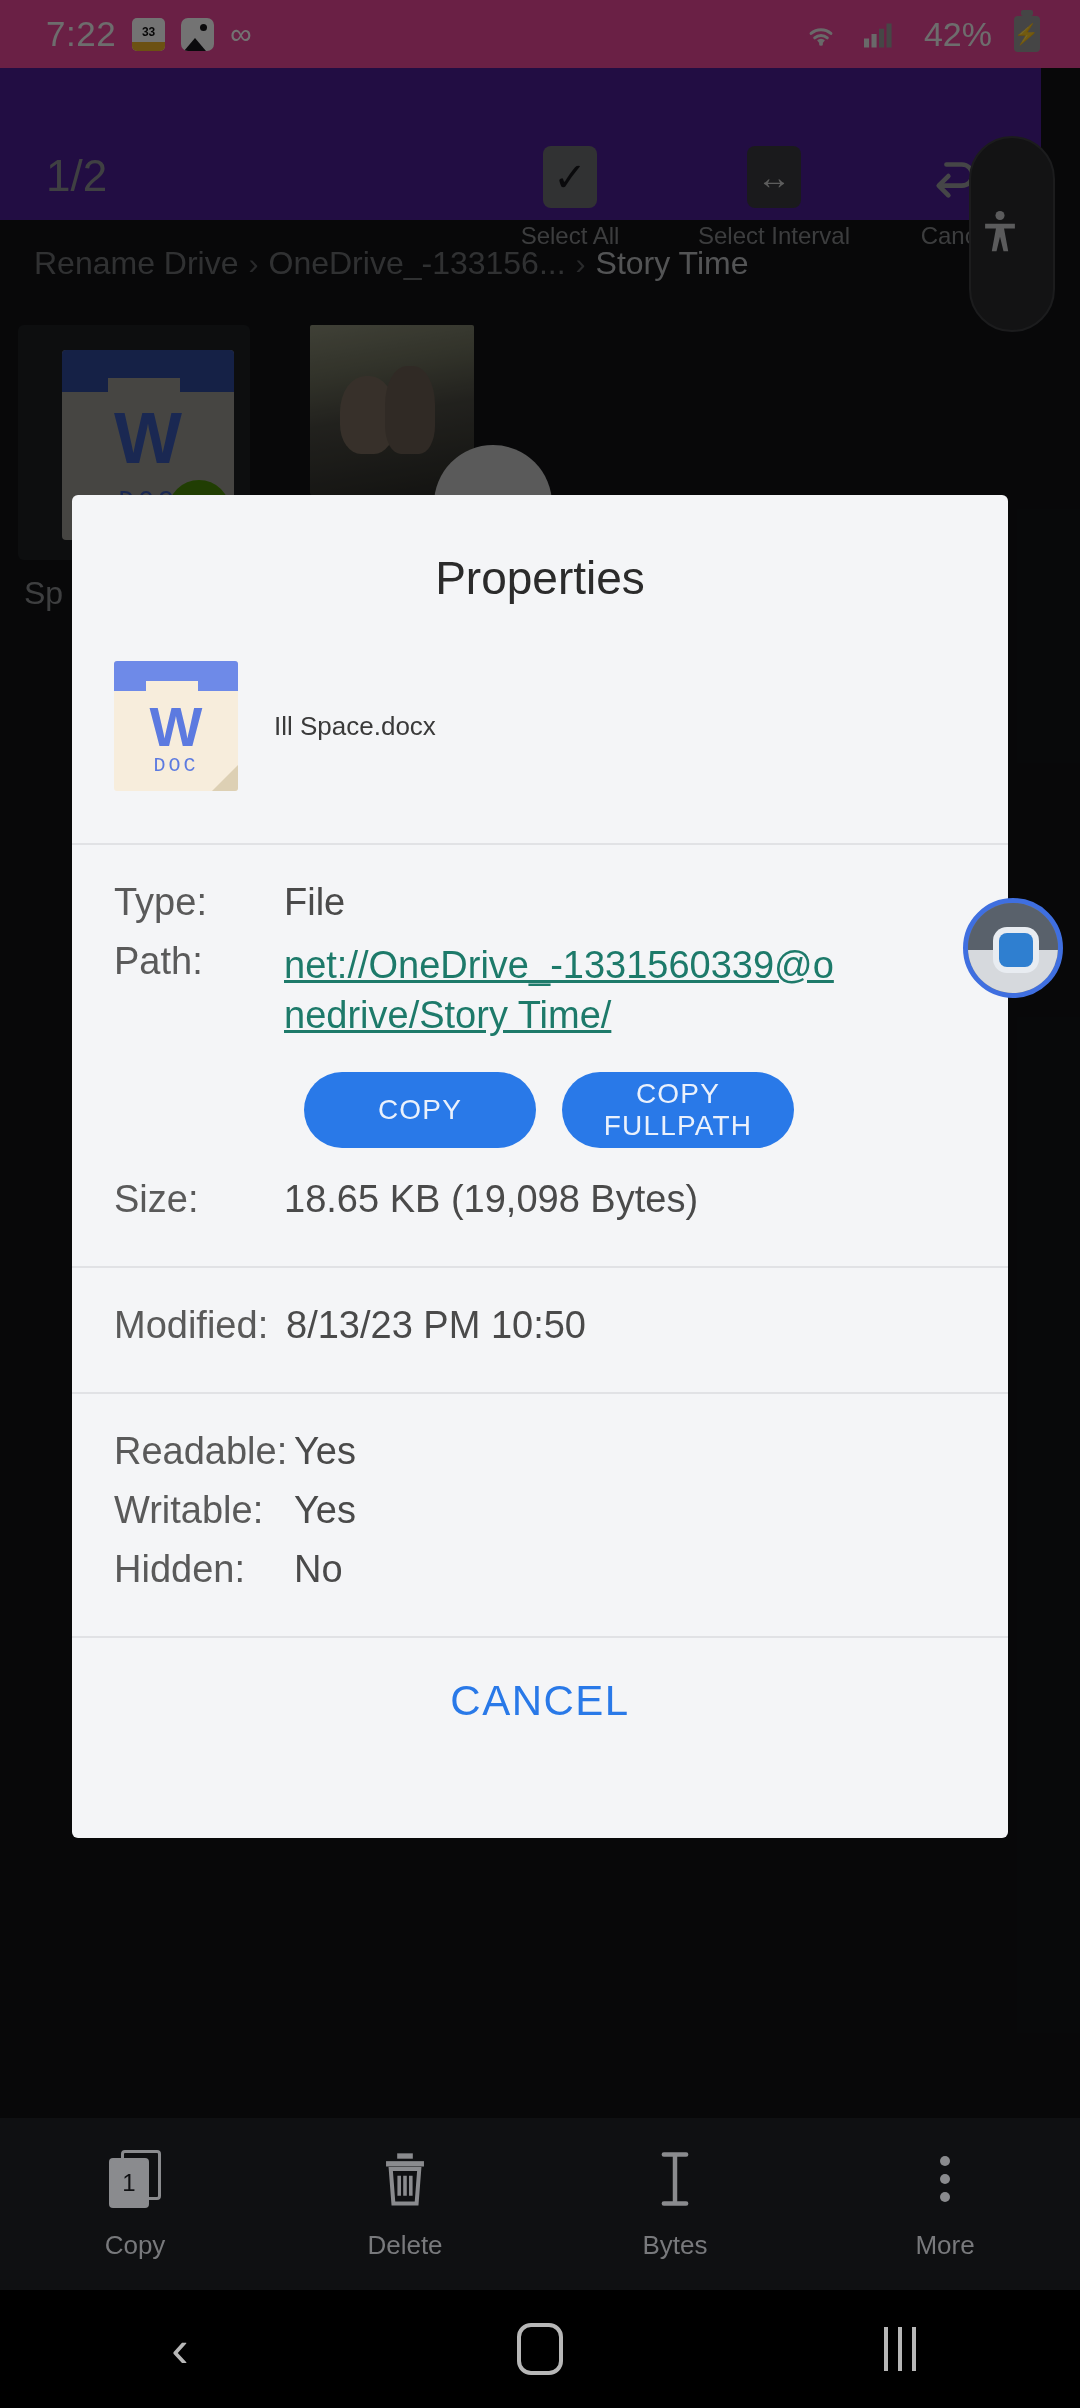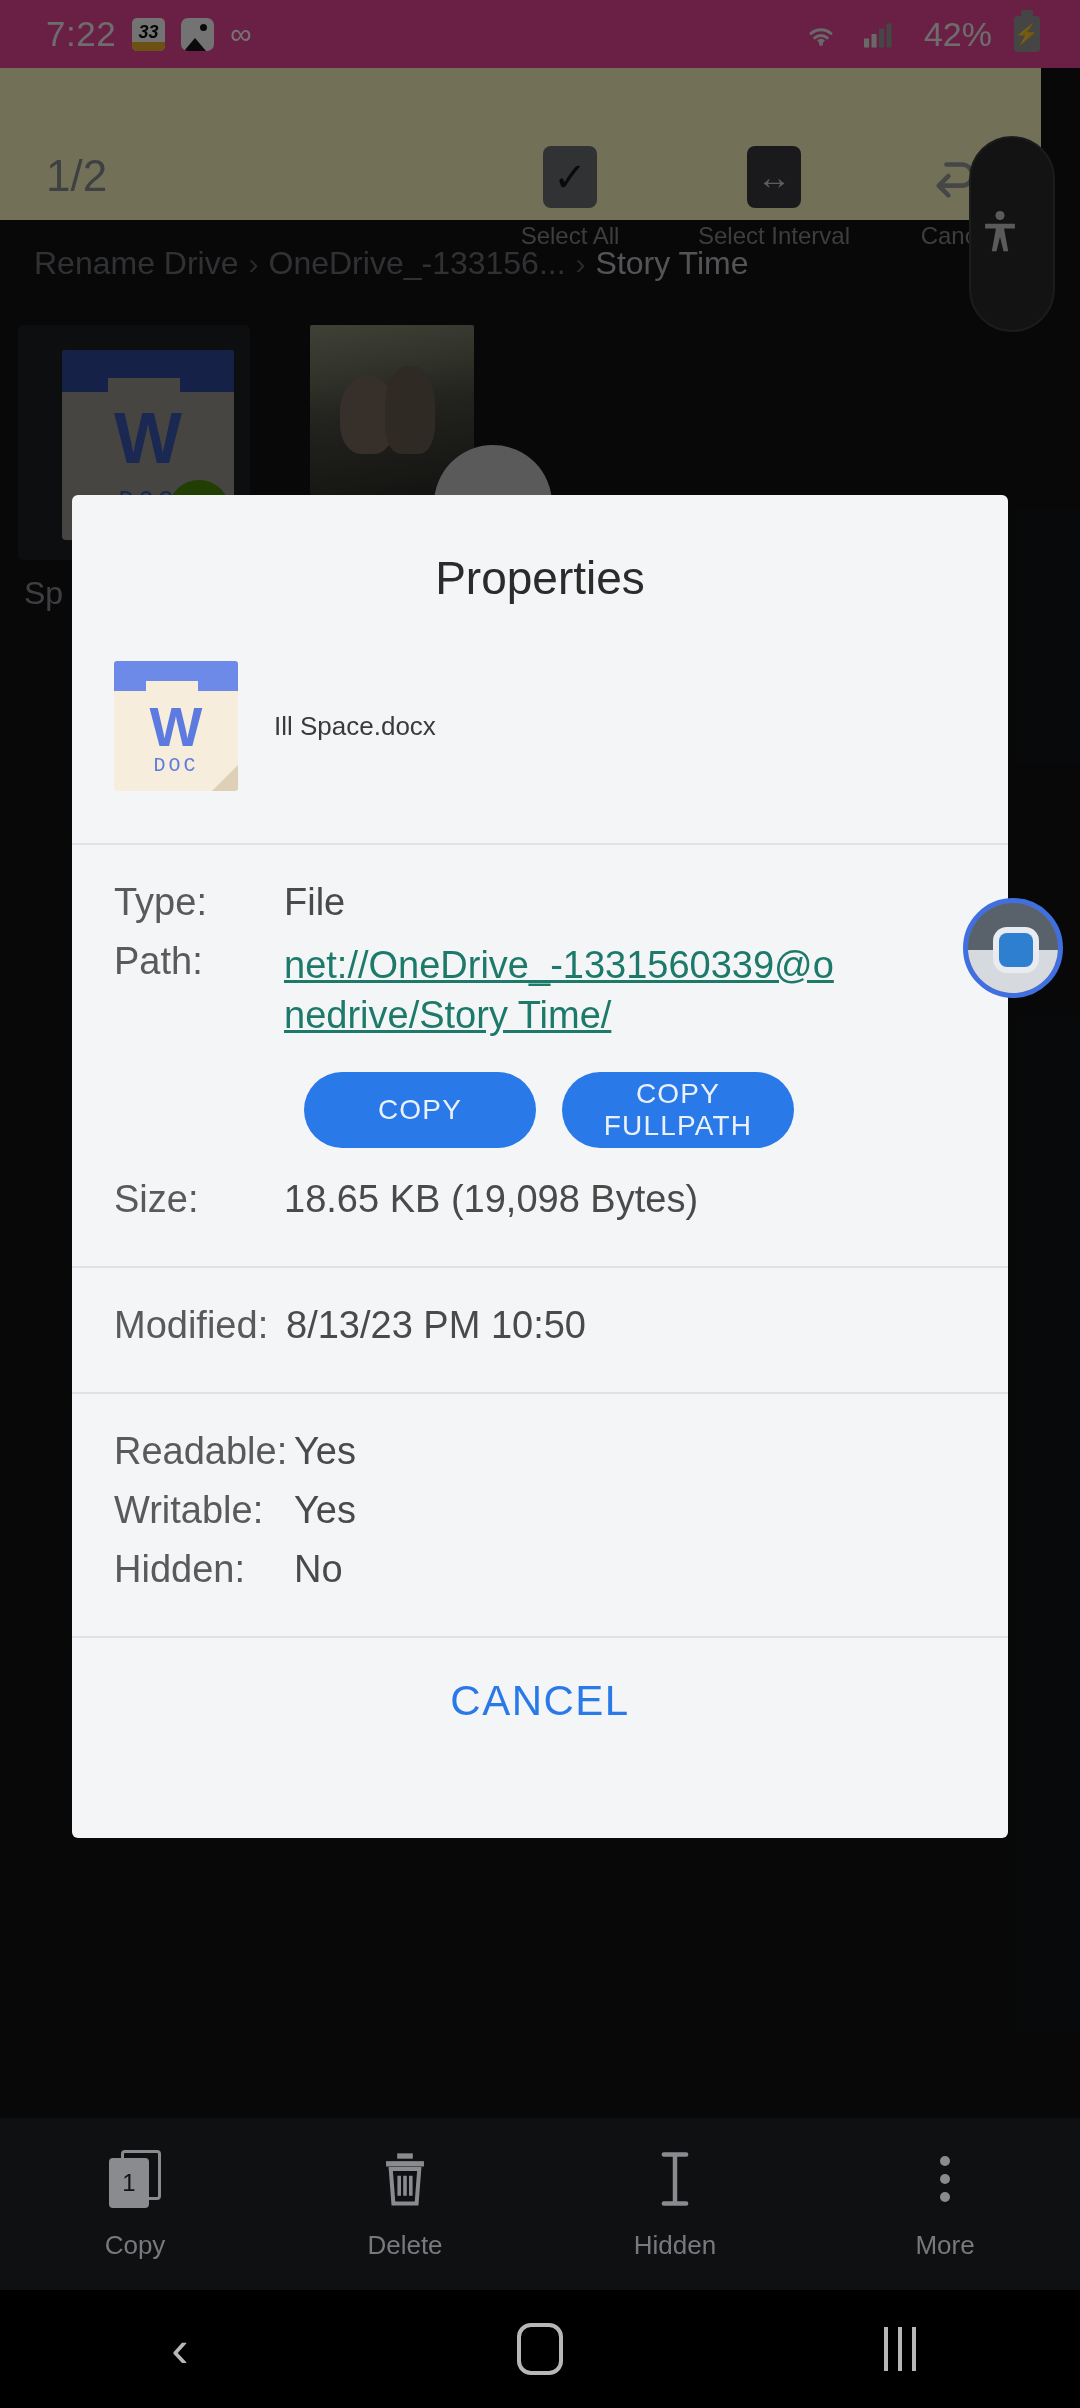--- a/index.html
+++ b/index.html
@@ -16,36 +16,36 @@
     position:absolute; top:0; left:0; width:1080px; height:68px;
     background:#ec4899; display:flex; align-items:center;
   }
   #status-left{ display:flex; align-items:center; gap:16px; margin-left:46px; }
   #clock{ color:#f2f2f2; font-size:35px; letter-spacing:0.5px; }
   .sicon{ display:inline-flex; align-items:center; justify-content:center; }
   #badge-33{
     width:33px;height:33px;background:#fff;border-radius:5px;position:relative;
     display:flex;align-items:center;justify-content:center;overflow:hidden;
   }
-  #badge-33 span{ font-size:18px; color:#111; font-weight:bold; line-height:1; margin-bottom:4px;font-style:italic;}
+  #badge-33 span{ font-size:12px; color:#111; font-weight:bold; line-height:1; margin-bottom:4px;}
   #badge-33::after{ content:""; position:absolute; bottom:0; left:0; right:0; height:9px; background:#f0b429; }
   #icon-photo{ width:33px;height:33px;background:#fff;border-radius:7px;position:relative;overflow:hidden;}
   #icon-photo::before{ content:""; position:absolute; width:7px;height:7px;border-radius:50%;background:#17181b; top:6px; right:7px;}
   #icon-photo::after{ content:""; position:absolute; bottom:0; left:3px; width:0;height:0;
     border-left:11px solid transparent;border-right:11px solid transparent;border-bottom:13px solid #17181b;}
   #icon-infinity{ color:#fff; font-size:30px; line-height:1; letter-spacing:-2px;}
 
   #status-right{ margin-left:auto; margin-right:40px; display:flex; align-items:center; gap:22px;}
   #battery-pct{ color:#f2f2f2; font-size:34px; margin-left:6px;}
   #battery-icon{ width:26px;height:36px;border-radius:4px;background:#9a9a9a;position:relative;}
   #battery-icon::before{content:"";position:absolute;top:-6px;left:7px;width:12px;height:6px;background:#9a9a9a;border-radius:2px;}
   #battery-icon::after{content:"\26A1";position:absolute;inset:0;color:#e8e8e8;font-size:20px;display:flex;align-items:center;justify-content:center;}
 
   
-  #top-toolbar{ position:absolute; top:68px; left:0; width:1041px; height:152px; background:#fef9c3; }
+  #top-toolbar{ position:absolute; top:68px; left:0; width:1041px; height:152px; background:#4c1d95; }
   #page-counter{ position:absolute; left:46px; top:108px; transform:translateY(-50%); color:#8d8e92; font-size:44px; }
   .tool-btn{ position:absolute; top:78px; width:190px; display:flex; flex-direction:column; align-items:center; gap:14px;}
   .tool-btn .tlabel{ color:#868789; font-size:24px; }
   .tb-icon{ width:54px; height:62px; border-radius:8px; display:flex;align-items:center;justify-content:center; }
   #tb-select-all{ left:475px; }
   #tb-select-all .tb-icon{ background:#6e6f72; }
   #tb-select-all .tb-icon span{ color:#17181b; font-size:40px; line-height:1;}
   #tb-select-interval{ left:679px; }
   #tb-select-interval .tb-icon{ background:#3a3b3e; }
   #tb-select-interval .tb-icon span{ color:#cfcfcf; font-size:34px; line-height:1;}
@@ -334,21 +334,21 @@
       </div>
       <div class="bt-label">Delete</div>
     </div>
 
     <div class="bt-item">
       <div class="bt-ico" id="ico-rename">
         <svg viewBox="0 0 24 26">
           <path d="M7 2h10M7 24h10M12 2v22" stroke="#8a8b8e" stroke-width="2" stroke-linecap="round"></path>
         </svg>
       </div>
-      <div class="bt-label">Hidden</div>
+      <div class="bt-label">Bytes</div>
     </div>
 
     <div class="bt-item">
       <div class="bt-ico">
         <div id="ico-more">
             <i></i>
             <i></i>
             <i></i>
           </div>
       </div>

